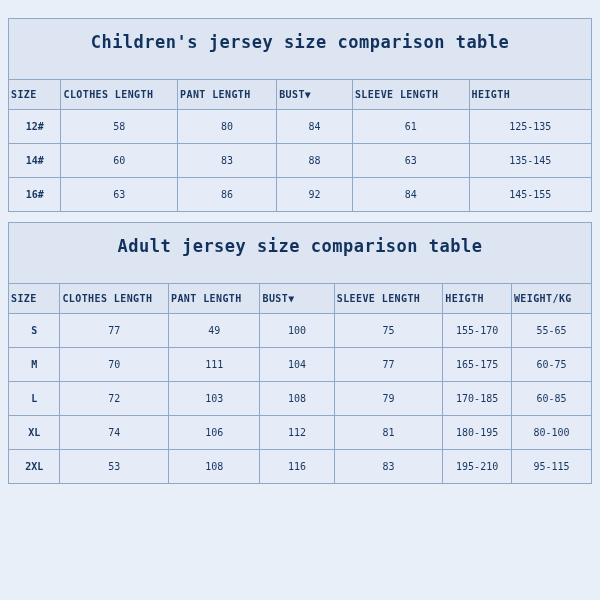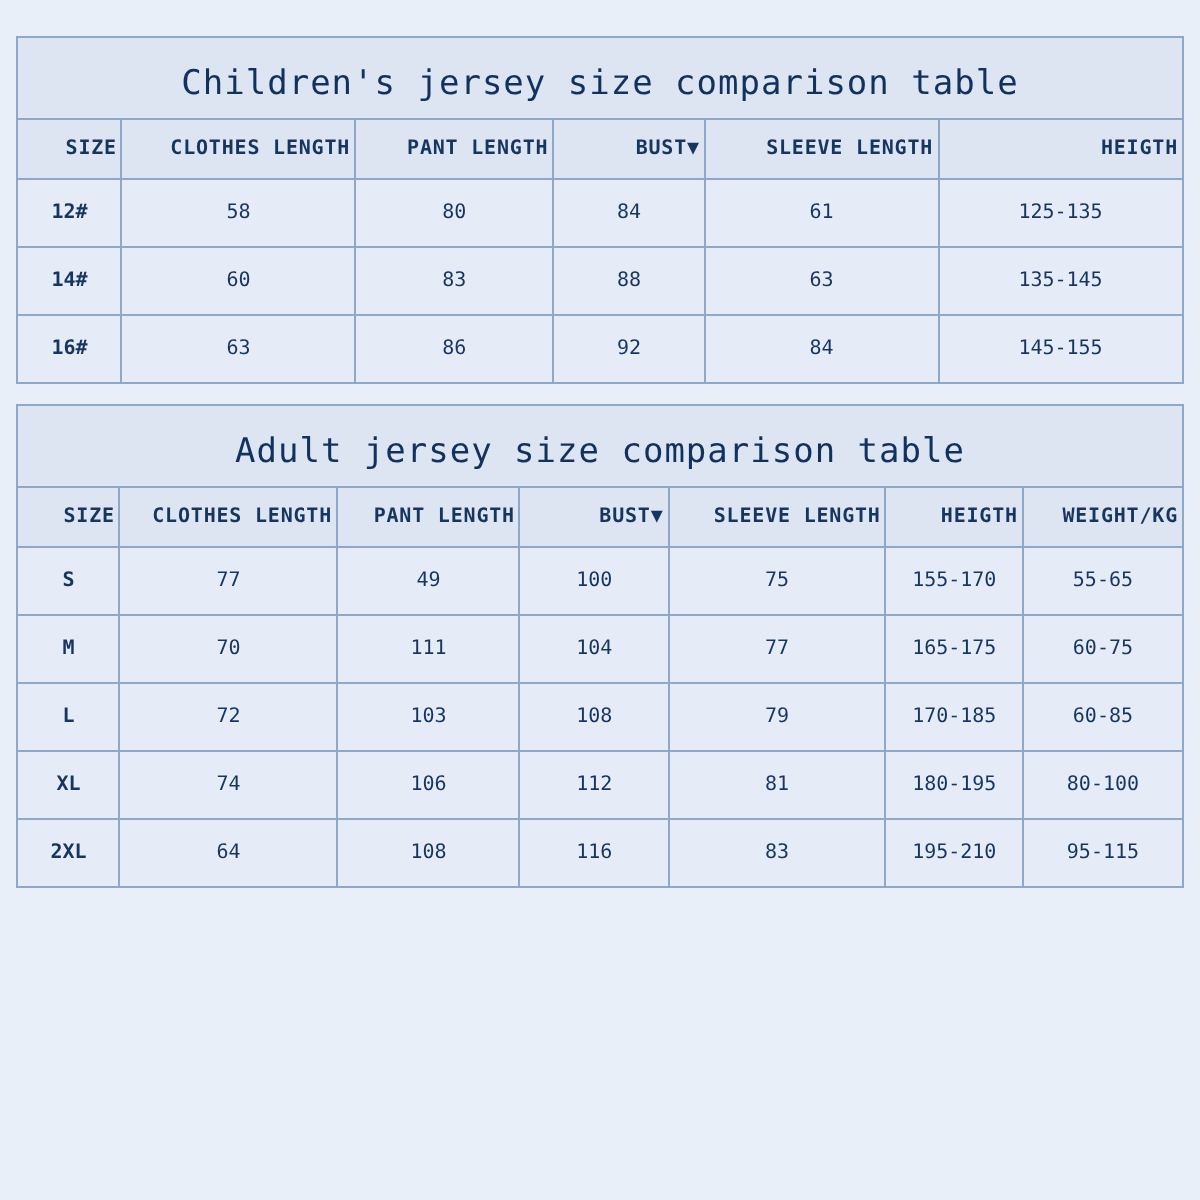--- a/index.html
+++ b/index.html
@@ -23,34 +23,34 @@
   }
   table.size-table {
     width: 100%;
     border-collapse: collapse;
     table-layout: fixed;
   }
   .title-cell {
     background: #dde4f2;
     color: #11325e;
     font-size: 17px;
-    font-weight: normal;
+    font-weight: bold;
     letter-spacing: 0.5px;
     text-align: center;
-    padding: 13px 4px 7px 4px;
+    padding: 13px 4px 27px 4px;
     border: 1px solid #8fa8c8;
     font-family: "DejaVu Sans Mono", monospace;
   }
   th.hdr {
     background: #dde4f2;
     color: #16355f;
     font-size: 10px;
     font-weight: bold;
     letter-spacing: 0.4px;
-    text-align: right;
+    text-align: left;
     padding: 9px 2px;
     border: 1px solid #8fa8c8;
     font-family: "DejaVu Sans Mono", monospace;
   }
   td.cell {
     background: #e5ebf7;
     color: #16355f;
     font-size: 10px;
     text-align: center;
     padding: 11px 2px;
@@ -173,21 +173,21 @@
         <td class="cell first-col">XL</td>
         <td class="cell">74</td>
         <td class="cell">106</td>
         <td class="cell">112</td>
         <td class="cell">81</td>
         <td class="cell">180-195</td>
         <td class="cell">80-100</td>
       </tr>
       <tr>
         <td class="cell first-col">2XL</td>
-        <td class="cell">64</td>
+        <td class="cell">53</td>
         <td class="cell">108</td>
         <td class="cell">116</td>
         <td class="cell">83</td>
         <td class="cell">195-210</td>
         <td class="cell">95-115</td>
       </tr>
     </tbody>
   </table>
 
 </div>

